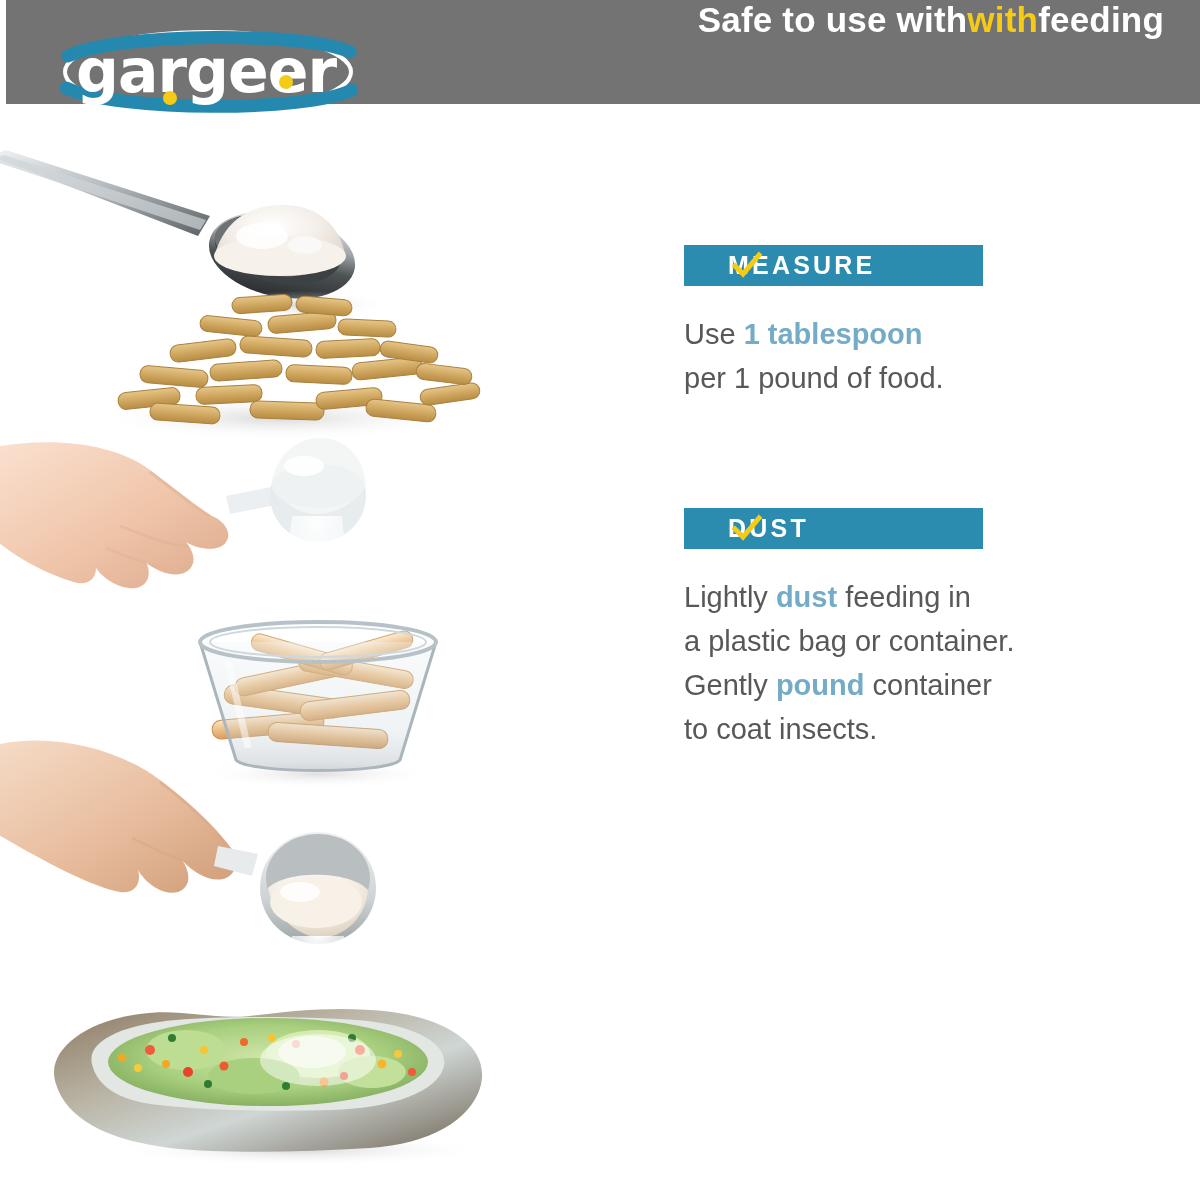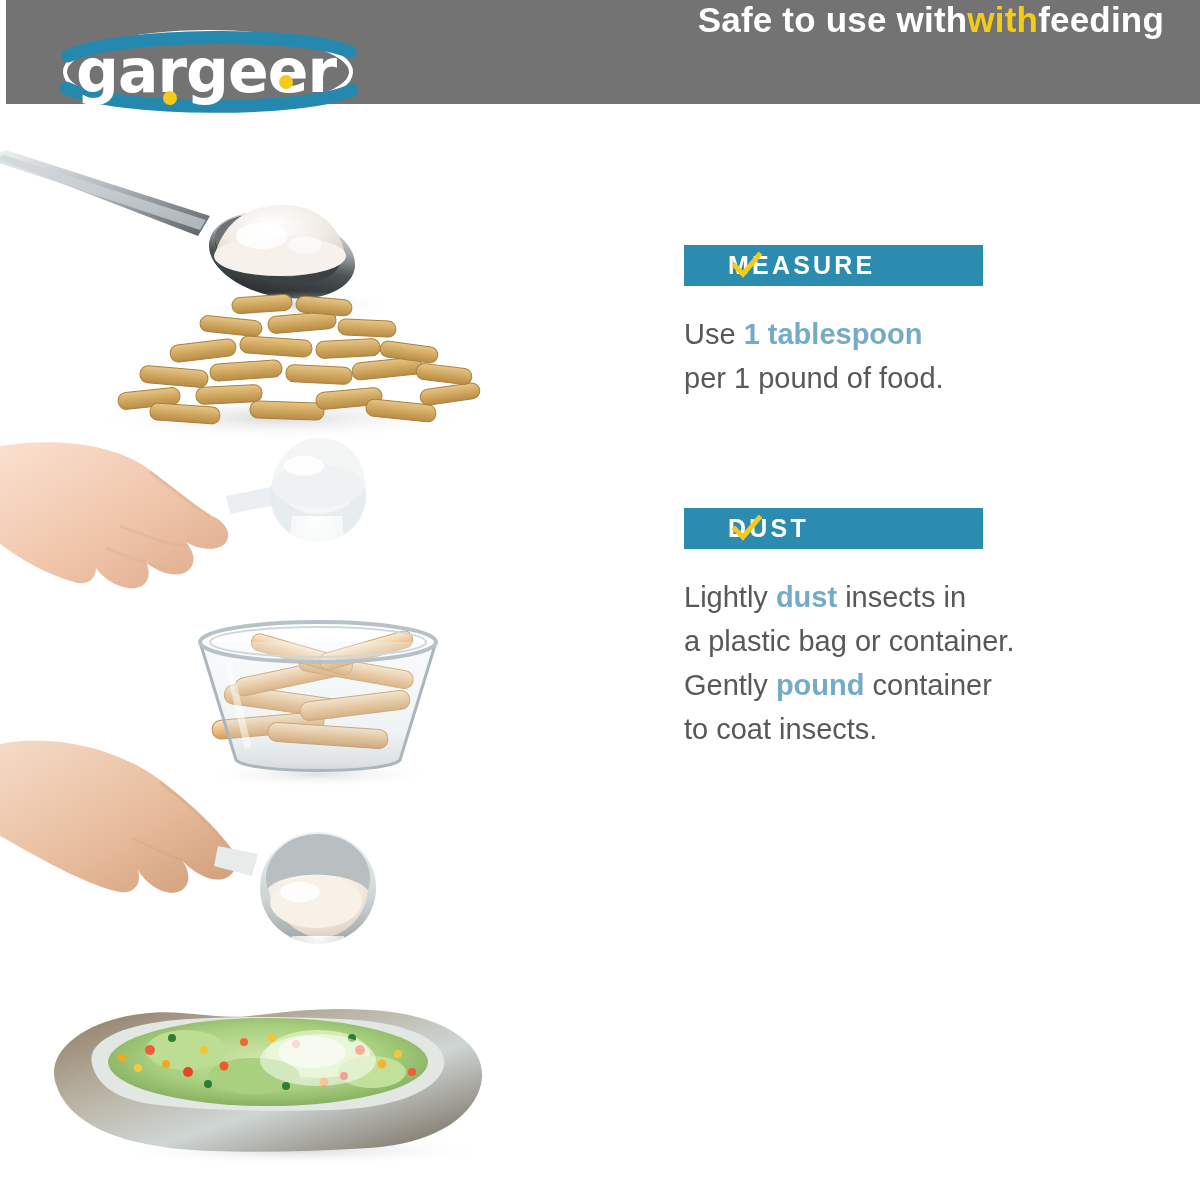--- a/index.html
+++ b/index.html
@@ -401,21 +401,21 @@
   </div>
 
   <div class="step step-2">
     <div class="step-banner">
       <svg class="check-icon" viewBox="0 0 30 30">
         <path d="M3 15 L11 23 L27 4" fill="none" stroke="#f5cb16" stroke-width="5" stroke-linecap="square"></path>
       </svg>
       <span class="banner-label">DUST</span>
     </div>
     <div class="step-body">
-      <div><span>Lightly </span><b>dust</b><span> insects in</span></div>
+      <div><span>Lightly </span><b>dust</b><span> feeding in</span></div>
       <div>a plastic bag or container.</div>
       <div><span>Gently </span><b>pound</b><span> container</span></div>
       <div>to coat insects.</div>
     </div>
   </div>
 
   <div class="step step-3">
   </div>
 
 </div>

